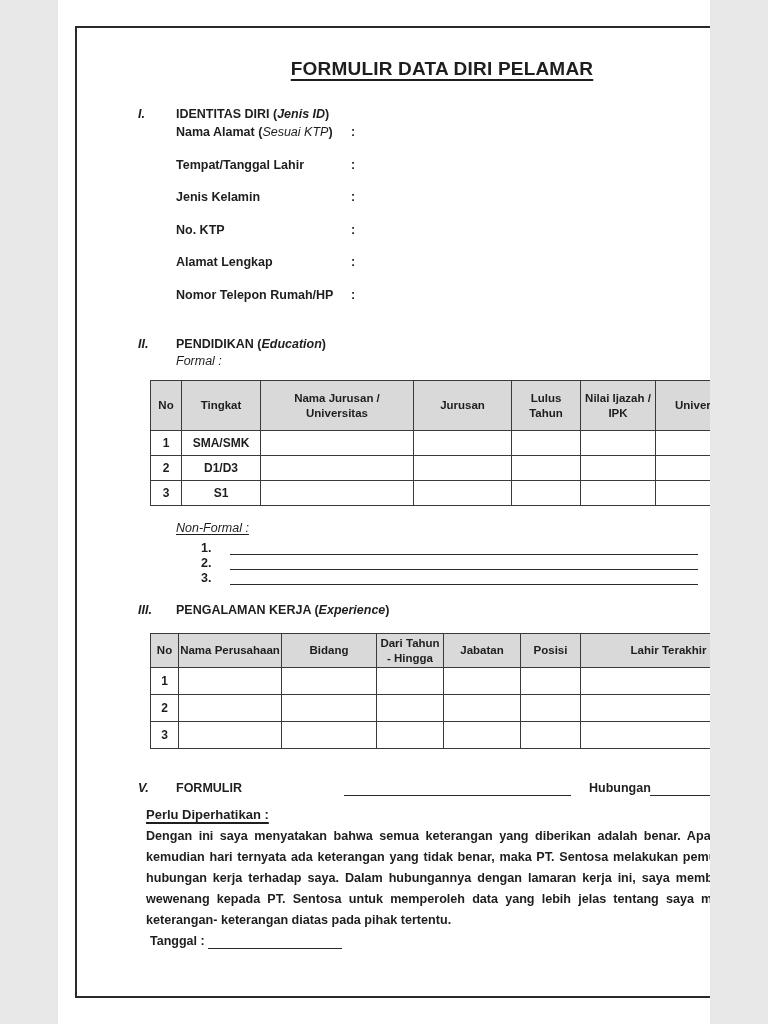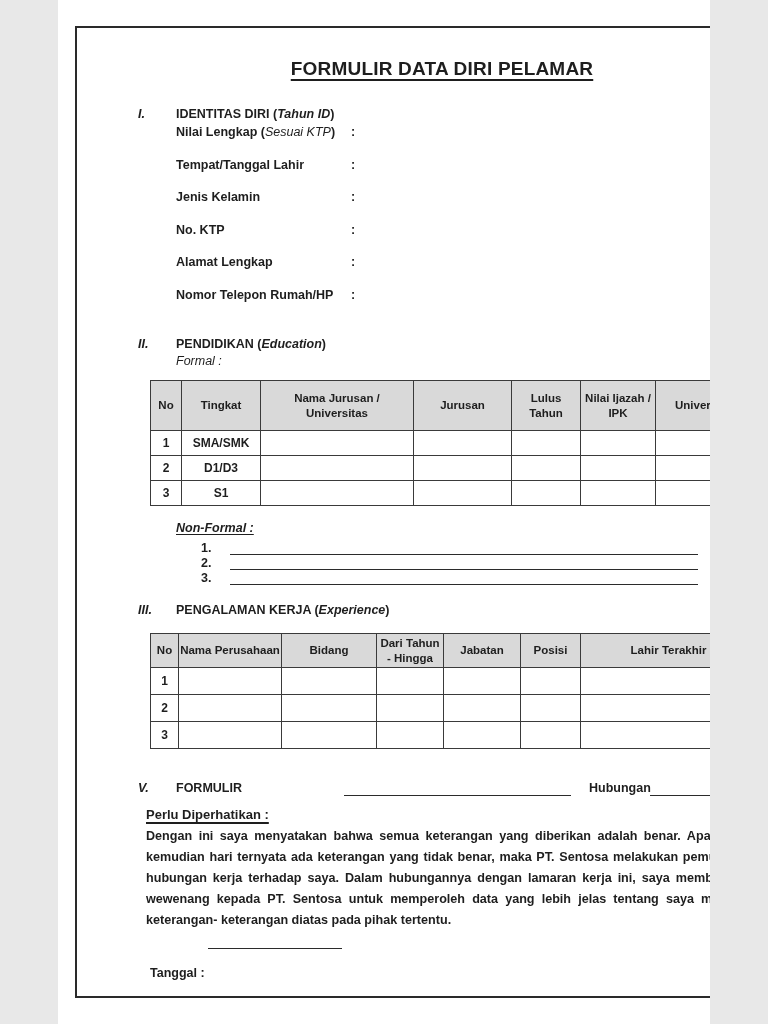--- a/index.html
+++ b/index.html
@@ -48,40 +48,40 @@
 
   .notice-h {
     position:absolute; left:88px; top:807px; font-weight:700; font-size:13px;
     text-decoration:underline; text-decoration-thickness:1.5px; text-underline-offset:3px;
   }
   .notice-body {
     position:absolute; left:88px; top:826px; width:604px;
     font-weight:700; font-size:12.6px; line-height:21px; text-align:justify;
   }
   .date-row { position:absolute; left:0; top:934px; width:768px; height:18px; }
-  .date-lbl { position:absolute; left:92px; font-weight:700; font-size:12.5px;margin-top:32px; }
+  .date-lbl { position:absolute; left:92px; font-weight:700; font-size:12.5px; }
   .date-line { position:absolute; left:150px; width:134px; height:14px; border-bottom:1.5px solid #2b2b2b; }
 </style>
 </head>
 <body>
 
 <div class="sheet">
   <div class="frame"></div>
 
   <div class="title">
     <span class="u">FORMULIR DATA DIRI PELAMAR</span>
   </div>
 
   <div class="row" style="top:107px">
     <span class="num">I.</span>
-    <span class="lbl"><span>IDENTITAS DIRI (</span><span class="it-b">Tahun ID</span><span>)</span></span>
+    <span class="lbl"><span>IDENTITAS DIRI (</span><span class="it-b">Jenis ID</span><span>)</span></span>
   </div>
 
   <div class="row" style="top:125px">
-    <span class="lbl"><span>Nilai Lengkap (</span><span class="it-r">Sesuai KTP</span><span>)</span></span>
+    <span class="lbl"><span>Nama Alamat (</span><span class="it-r">Sesuai KTP</span><span>)</span></span>
     <span class="colon">:</span>
     <span class="value" style="left:305px"></span>
   </div>
 
   <div class="row" style="top:158px">
     <span class="lbl">Tempat/Tanggal Lahir</span>
     <span class="colon">:</span>
     <span class="value" style="left:305px"></span>
   </div>
 
@@ -161,21 +161,21 @@
       <td></td>
       <td></td>
       <td></td>
       <td></td>
       <td></td>
     </tr>
   </tbody>
     </table>
 
   <div class="row" style="top:521px">
-    <span class="sub u" style="font-weight:700">Non-Formal :</span>
+    <span class="sub u" style="font-weight:400">Non-Formal :</span>
   </div>
   <div class="row" style="top:541px">
     <span class="nf-num">1.</span>
     <span class="nf-line"></span>
   </div>
   <div class="row" style="top:556px">
     <span class="nf-num">2.</span>
     <span class="nf-line"></span>
   </div>
   <div class="row" style="top:571px">

